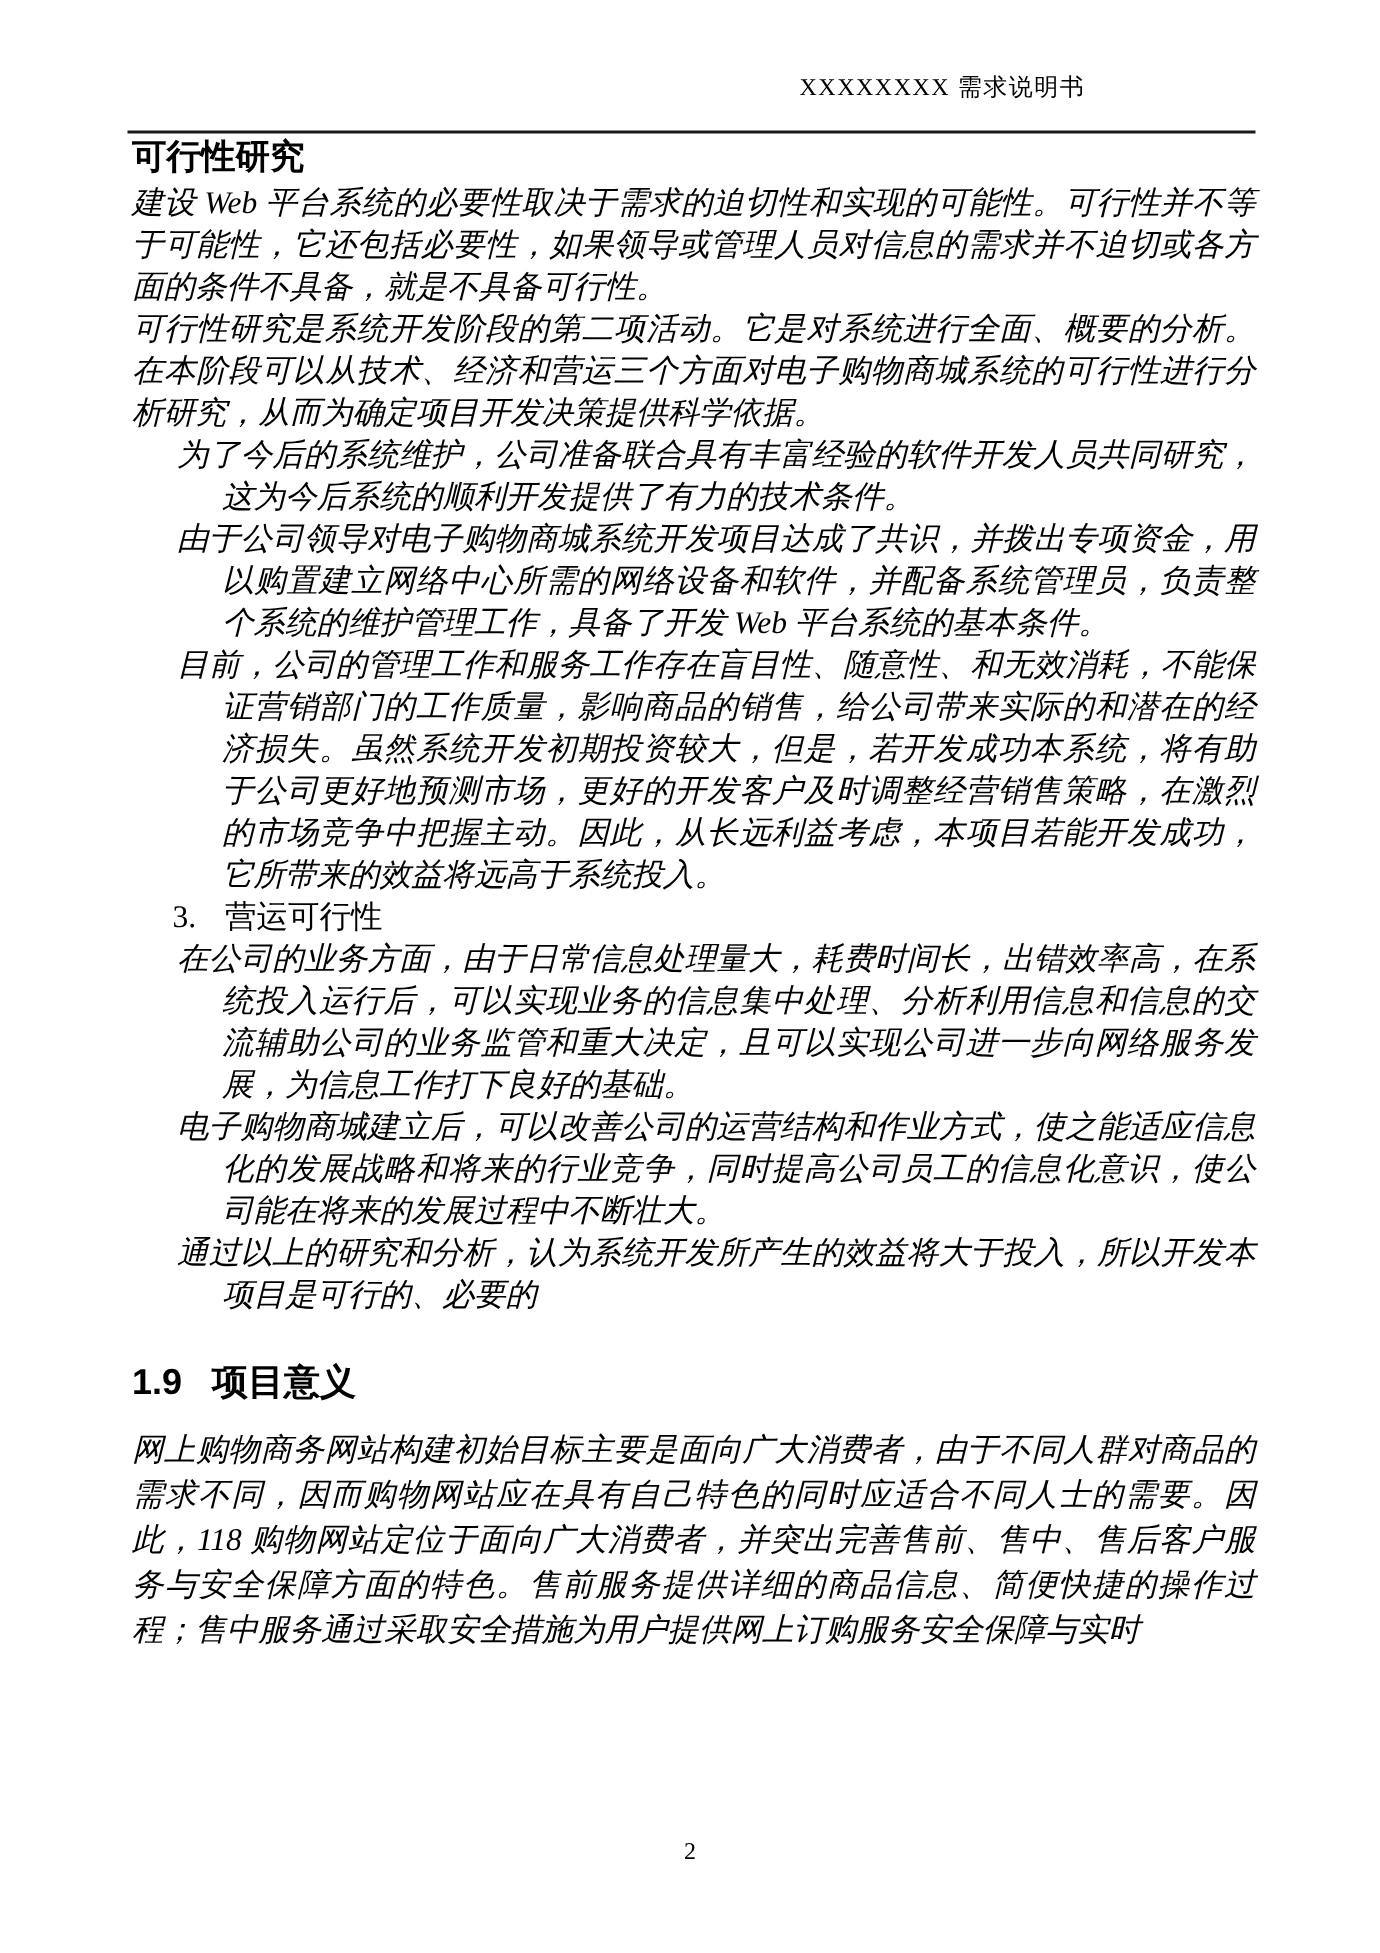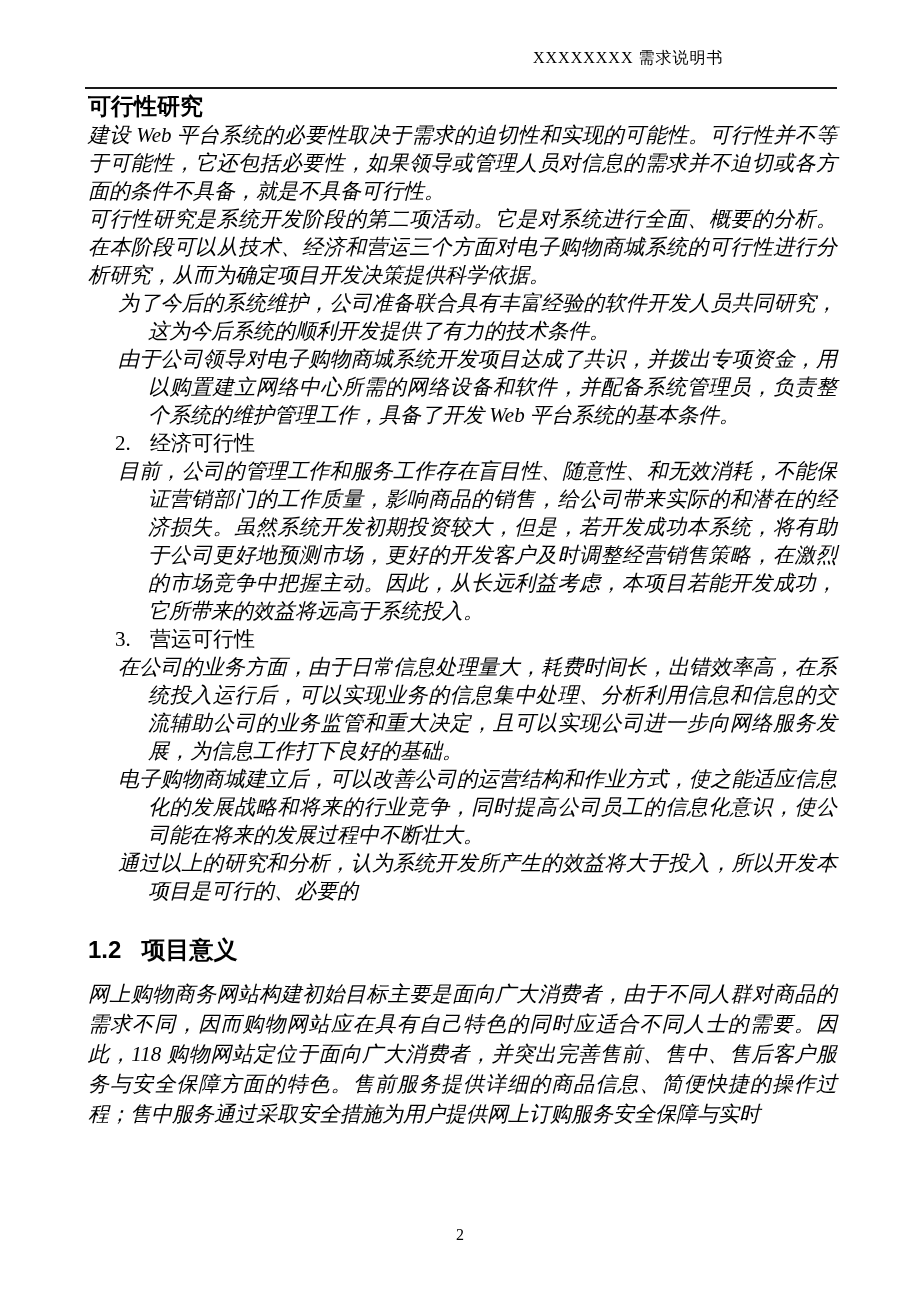--- a/index.html
+++ b/index.html
@@ -32,21 +32,21 @@
   }
 
   
   .content {
     position: absolute;
     top: 84px;
     left: 88px;
     width: 749px;
   }
   .h1 {
-    font-family: Liberation Sans, sans-serif;
+    font-family: Liberation Mono, monospace;
     font-size: 23px;
     font-weight: 700;
     line-height: 28px;
     margin: 8px 0 1px 0;
   }
   .body {
     font-size: 21px;
     line-height: 28px;
     margin: 0;
     text-align: justify;
@@ -97,38 +97,35 @@
 
     <p class="body flush">建设 Web 平台系统的必要性取决于需求的迫切性和实现的可能性。可行性并不等于可能性，它还包括必要性，如果领导或管理人员对信息的需求并不迫切或各方面的条件不具备，就是不具备可行性。</p>
 
     <p class="body flush">可行性研究是系统开发阶段的第二项活动。它是对系统进行全面、概要的分析。在本阶段可以从技术、经济和营运三个方面对电子购物商城系统的可行性进行分析研究，从而为确定项目开发决策提供科学依据。</p>
 
 
     <p class="body hang">为了今后的系统维护，公司准备联合具有丰富经验的软件开发人员共同研究，这为今后系统的顺利开发提供了有力的技术条件。</p>
 
     <p class="body hang">由于公司领导对电子购物商城系统开发项目达成了共识，并拨出专项资金，用以购置建立网络中心所需的网络设备和软件，并配备系统管理员，负责整个系统的维护管理工作，具备了开发 Web 平台系统的基本条件。</p>
 
-    <div class="num-item">
-      <span class="num">2.</span><span>经济可行性</span>
-    </div>
 
     <p class="body hang">目前，公司的管理工作和服务工作存在盲目性、随意性、和无效消耗，不能保证营销部门的工作质量，影响商品的销售，给公司带来实际的和潜在的经济损失。虽然系统开发初期投资较大，但是，若开发成功本系统，将有助于公司更好地预测市场，更好的开发客户及时调整经营销售策略，在激烈的市场竞争中把握主动。因此，从长远利益考虑，本项目若能开发成功，它所带来的效益将远高于系统投入。</p>
 
     <div class="num-item">
       <span class="num">3.</span><span>营运可行性</span>
     </div>
 
     <p class="body hang">在公司的业务方面，由于日常信息处理量大，耗费时间长，出错效率高，在系统投入运行后，可以实现业务的信息集中处理、分析利用信息和信息的交流辅助公司的业务监管和重大决定，且可以实现公司进一步向网络服务发展，为信息工作打下良好的基础。</p>
 
     <p class="body hang">电子购物商城建立后，可以改善公司的运营结构和作业方式，使之能适应信息化的发展战略和将来的行业竞争，同时提高公司员工的信息化意识，使公司能在将来的发展过程中不断壮大。</p>
 
     <p class="body hang">通过以上的研究和分析，认为系统开发所产生的效益将大于投入，所以开发本项目是可行的、必要的</p>
 
     <h2 class="h2">
-      <span class="h2num">1.2</span><span>项目意义</span>
+      <span class="h2num">1.9</span><span>项目意义</span>
     </h2>
 
     <p class="body loose">网上购物商务网站构建初始目标主要是面向广大消费者，由于不同人群对商品的需求不同，因而购物网站应在具有自己特色的同时应适合不同人士的需要。因此，118 购物网站定位于面向广大消费者，并突出完善售前、售中、售后客户服务与安全保障方面的特色。售前服务提供详细的商品信息、简便快捷的操作过程；售中服务通过采取安全措施为用户提供网上订购服务安全保障与实时</p>
 
   </main>
 
   <footer class="page-footer">
     <span>2</span>
   </footer>
 

